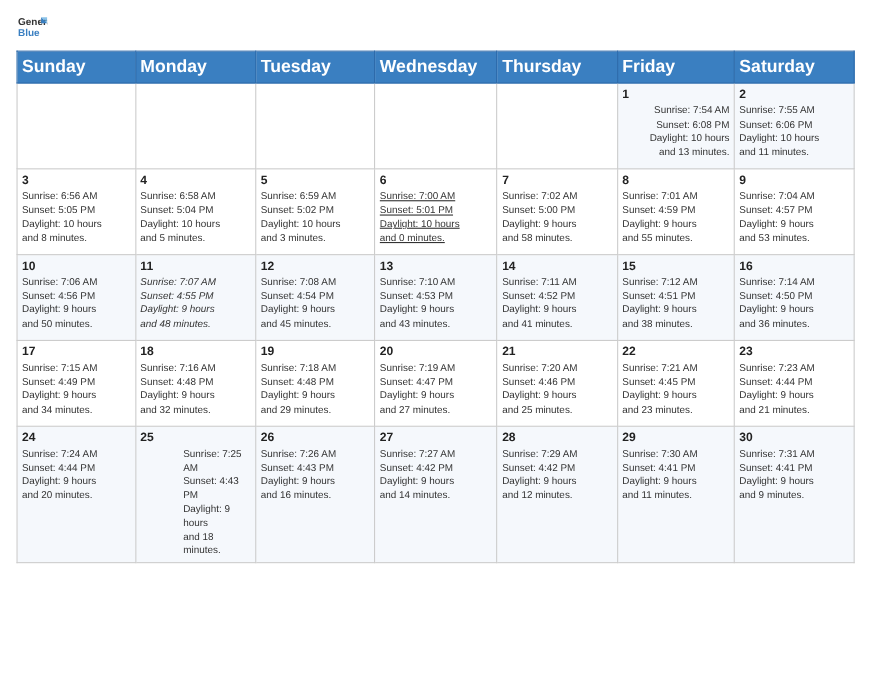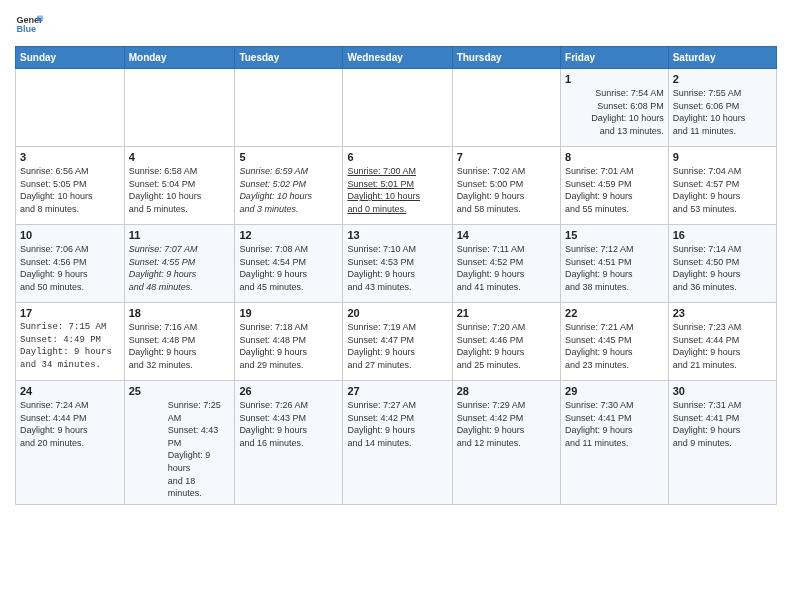--- a/index.html
+++ b/index.html
@@ -45,21 +45,21 @@
     table {
       width: 100%;
       border-collapse: collapse;
       font-size: 9.5px;
     }
     thead tr th {
       background-color: #3a7fc1;
       color: #fff;
       padding: 5px 4px;
       text-align: left;
-      font-size: 10px;
+      font-size: 16px;
       font-weight: bold;
       border: 1px solid #2d6aaa;
     }
     tbody tr td {
       border: 1px solid #ccc;
       vertical-align: top;
       padding: 4px 4px;
       height: 78px;
       width: 113px;
       background: #fff;
@@ -146,21 +146,21 @@
           </td>
           <td>
             <span class="day-num">4</span>
             <div class="day-info" style="white-space: pre-line;">Sunrise: 6:58 AM
 Sunset: 5:04 PM
 Daylight: 10 hours
 and 5 minutes.</div>
           </td>
           <td>
             <span class="day-num">5</span>
-            <div class="day-info" style="white-space: pre-line; font-style: italic;">Sunrise: 6:59 AM
+            <div class="day-info" style="white-space: pre-line;">Sunrise: 6:59 AM
 Sunset: 5:02 PM
 Daylight: 10 hours
 and 3 minutes.</div>
           </td>
           <td>
             <span class="day-num">6</span>
             <div class="day-info" style="white-space: pre-line; text-decoration: underline;">Sunrise: 7:00 AM
 Sunset: 5:01 PM
 Daylight: 10 hours
 and 0 minutes.</div>
@@ -234,21 +234,21 @@
             <span class="day-num">16</span>
             <div class="day-info" style="white-space: pre-line;">Sunrise: 7:14 AM
 Sunset: 4:50 PM
 Daylight: 9 hours
 and 36 minutes.</div>
           </td>
         </tr>
         <tr>
           <td>
             <span class="day-num">17</span>
-            <div class="day-info" style="white-space: pre-line; font-family: Liberation Mono, monospace;">Sunrise: 7:15 AM
+            <div class="day-info" style="white-space: pre-line;">Sunrise: 7:15 AM
 Sunset: 4:49 PM
 Daylight: 9 hours
 and 34 minutes.</div>
           </td>
           <td>
             <span class="day-num">18</span>
             <div class="day-info" style="white-space: pre-line;">Sunrise: 7:16 AM
 Sunset: 4:48 PM
 Daylight: 9 hours
 and 32 minutes.</div>

